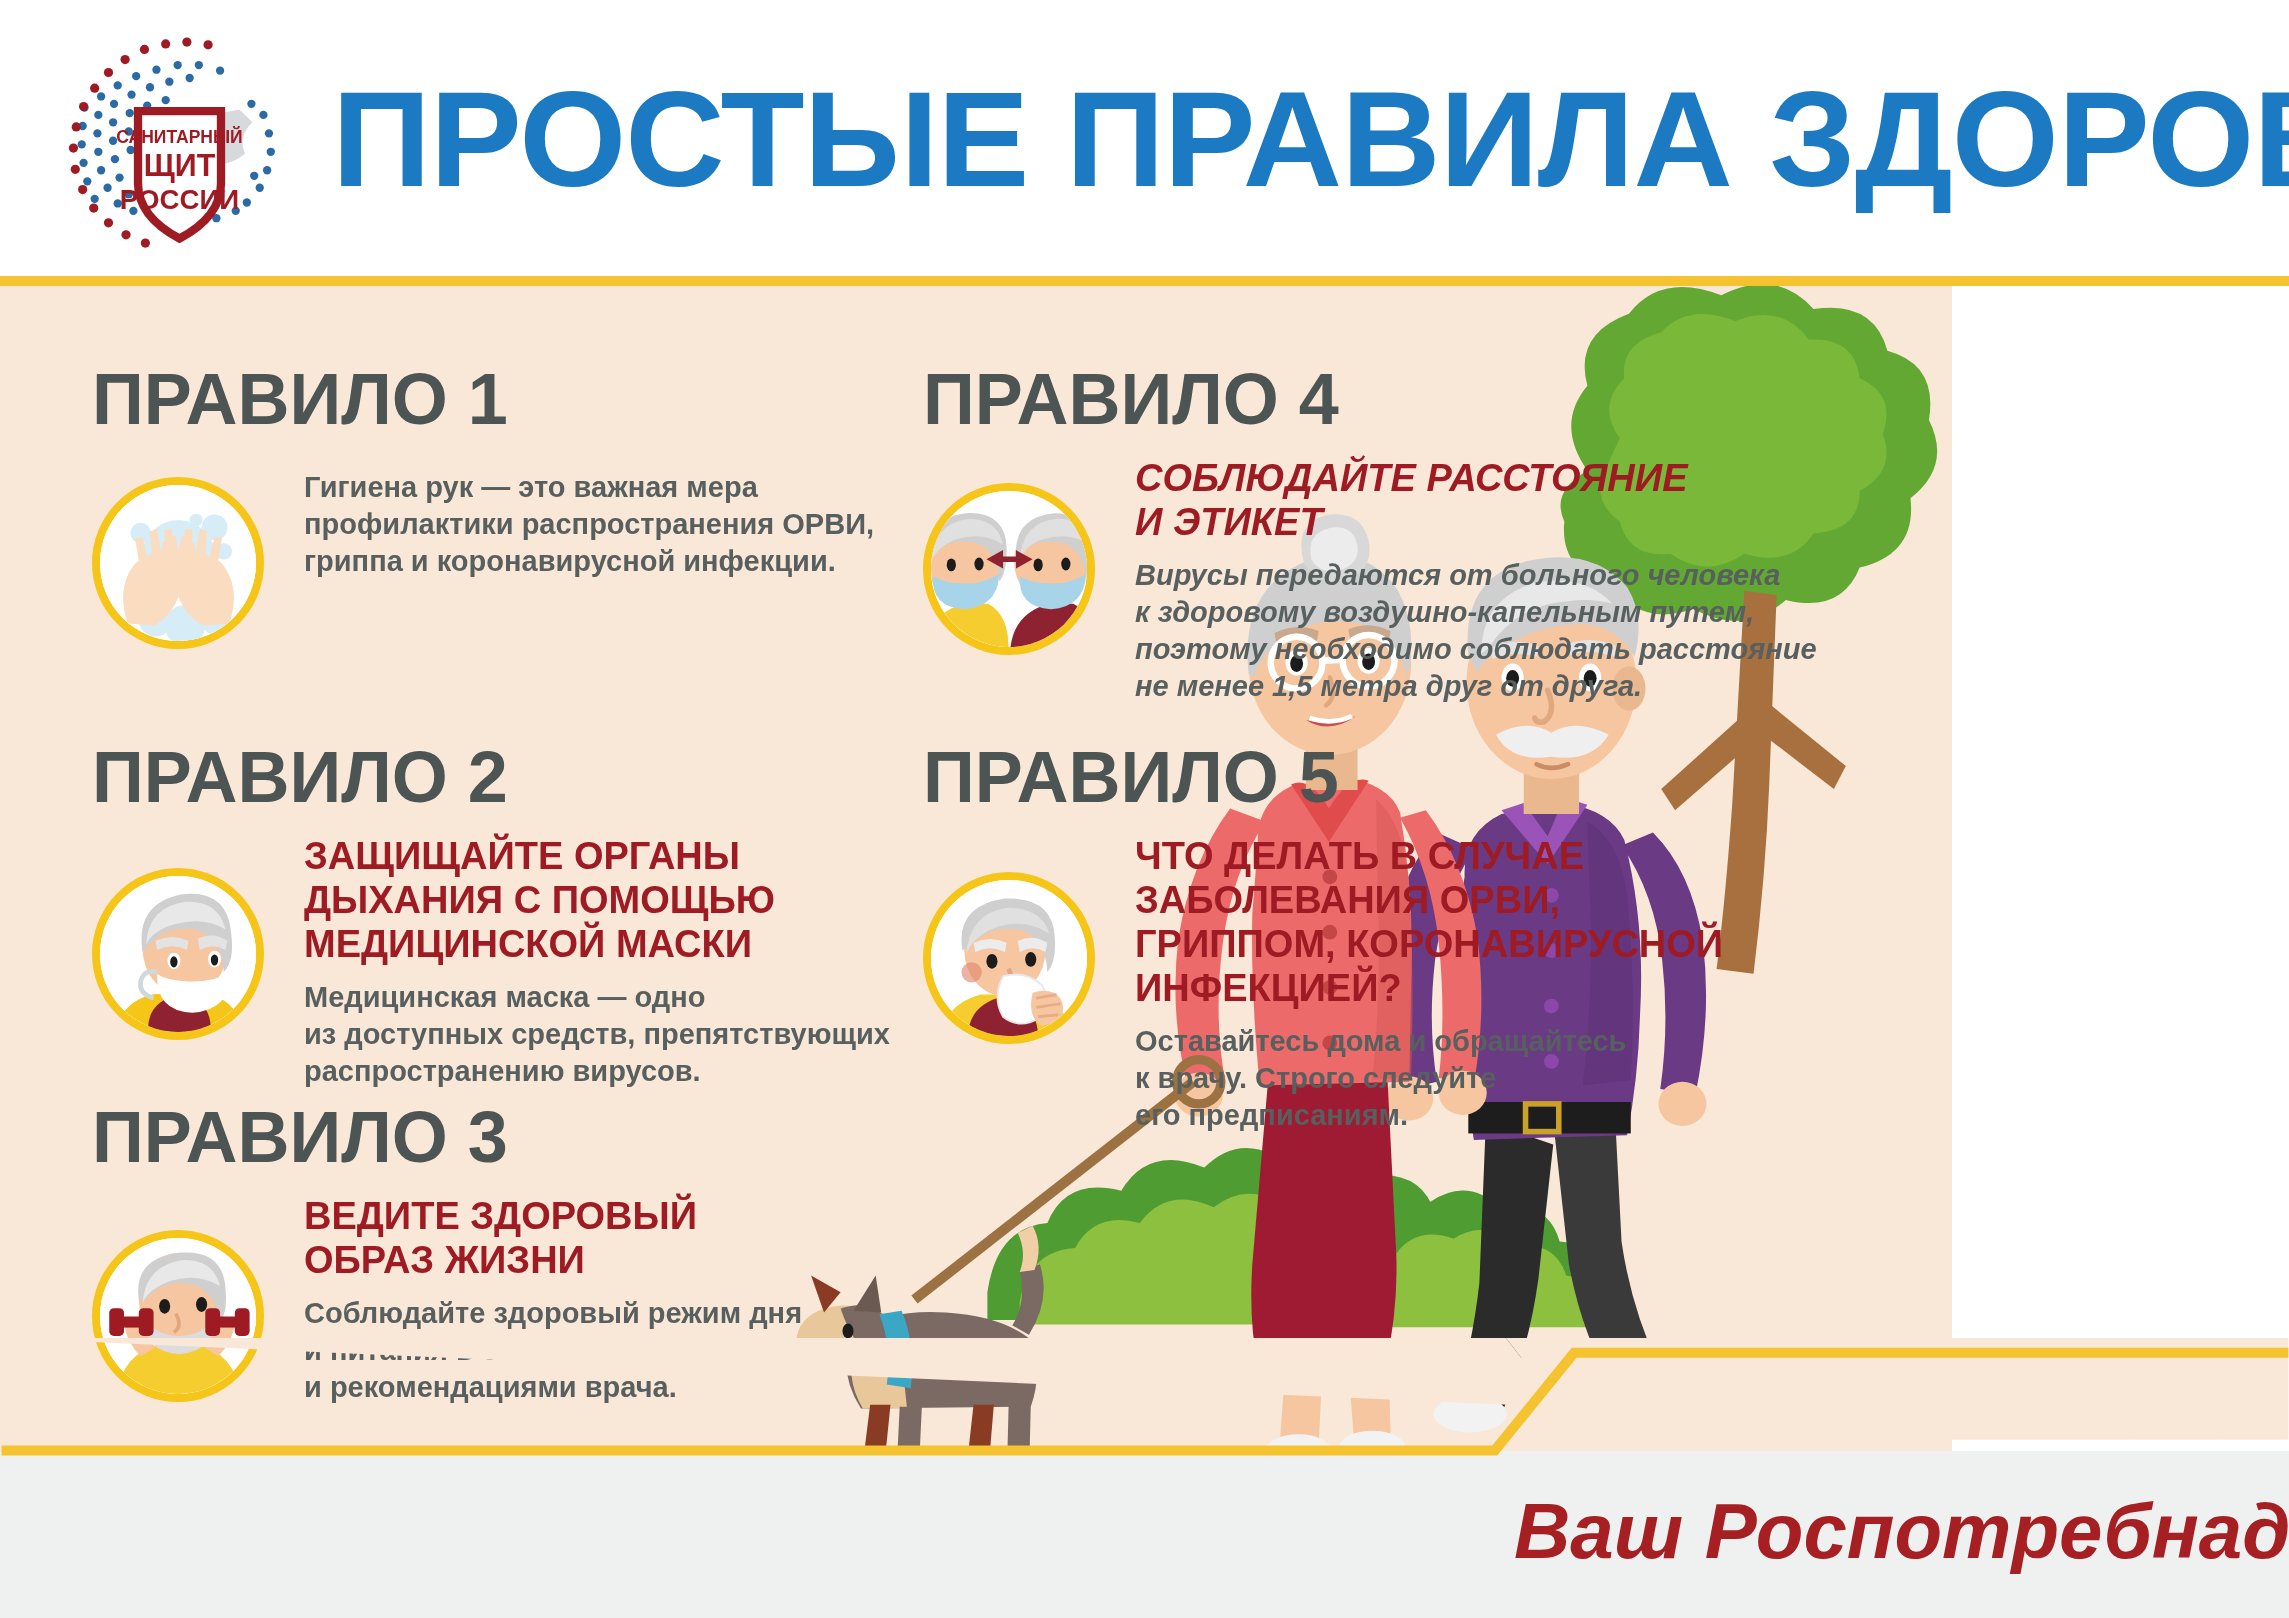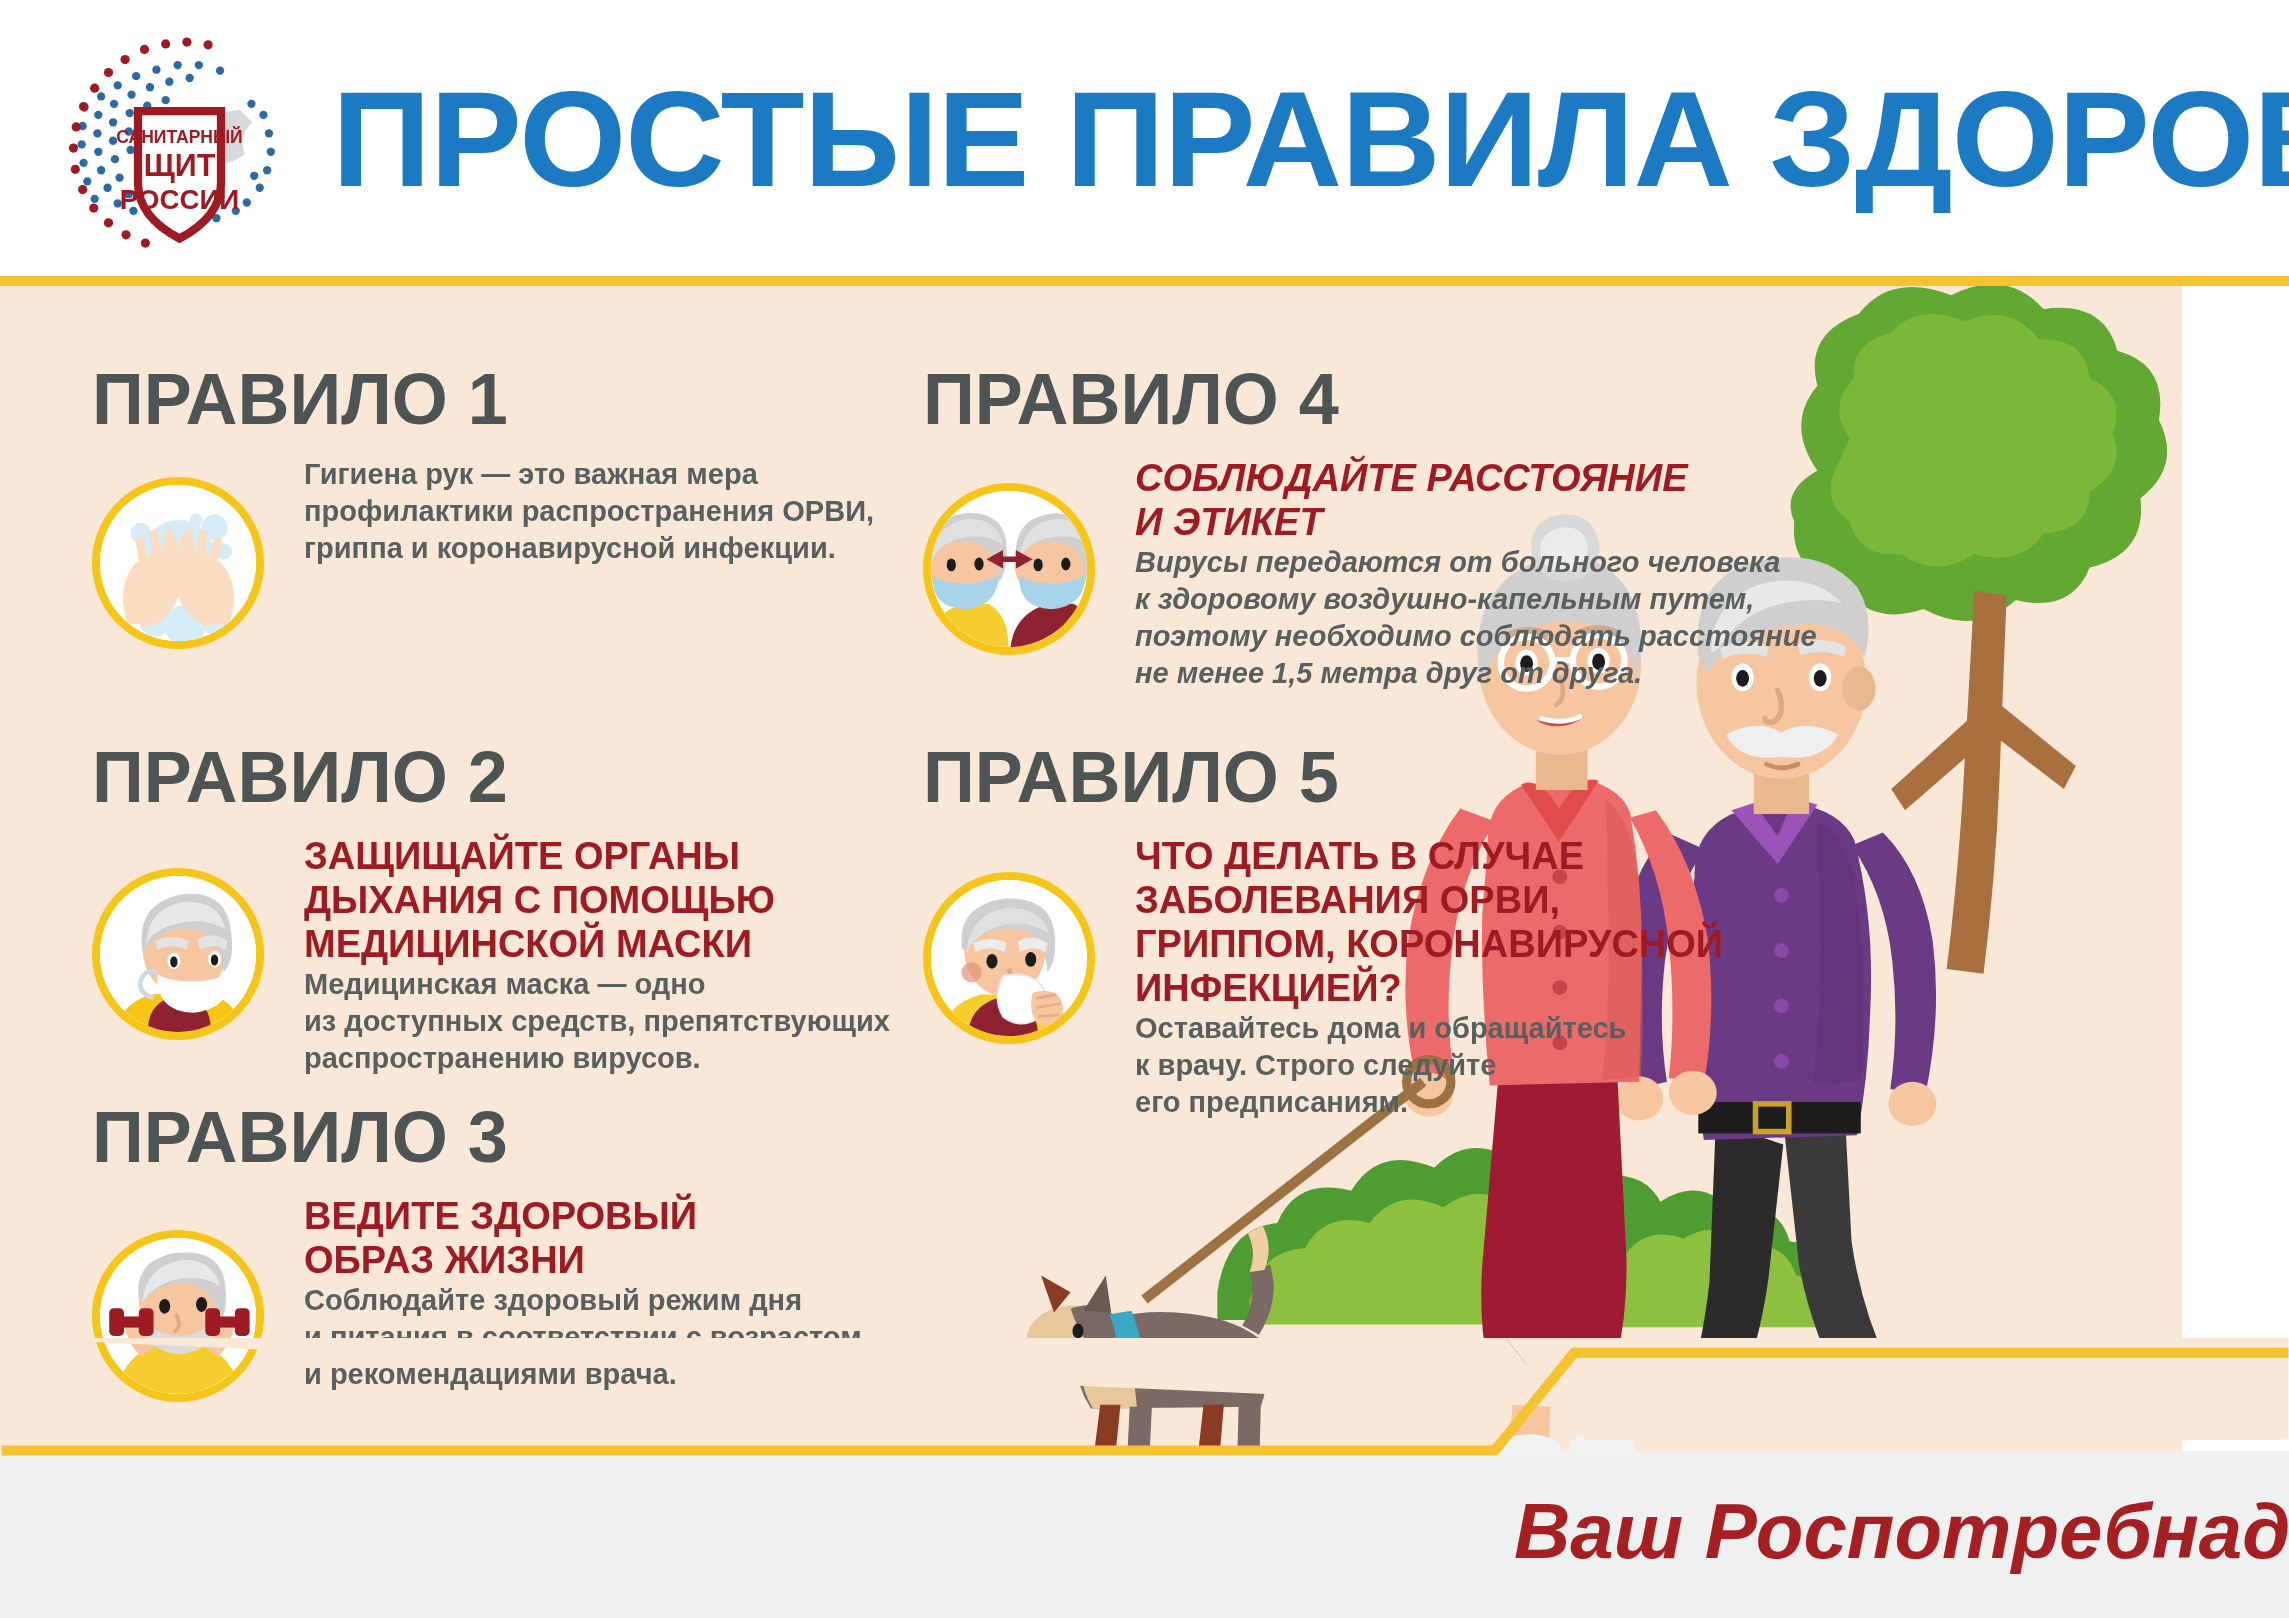--- a/index.html
+++ b/index.html
@@ -31,21 +31,21 @@
     transform:scaleX(1.02);
     transform-origin:left center;
     font-family:"Liberation Sans", sans-serif;
   }
   .header-rule{
     position:absolute;left:0;top:276px;width:2290px;height:10px;background:#f5c230;
   }
 
   
   .content{
-    position:absolute;left:0;top:286px;width:2182px;height:1165px;
+    position:absolute;left:0;top:286px;width:1952px;height:1165px;
     background:#f9e8d7;
     overflow:hidden;
   }
 
   
   .footer{
     position:absolute;left:0;top:1451px;width:2290px;height:168px;
     background:#eff0f0;
   }
   .footer-text{
@@ -83,20 +83,21 @@
     font-size:38px;
     font-weight:bold;
     line-height:44px;
     letter-spacing:0px;
   }
   .rule-desc{
     color:#585f5f;
     font-size:29px;
     font-weight:bold;
     line-height:37px;
+    margin-top:13px;
     letter-spacing:0px;
   }
   .rule-heading span,.rule-desc span{display:block;white-space:nowrap;}
 
   
   #rule1{left:92px;top:74px;}
   #rule2{left:92px;top:452px;}
   #rule3{left:92px;top:812px;}
   #rule4{left:923px;top:74px;}
   #rule5{left:923px;top:452px;}

